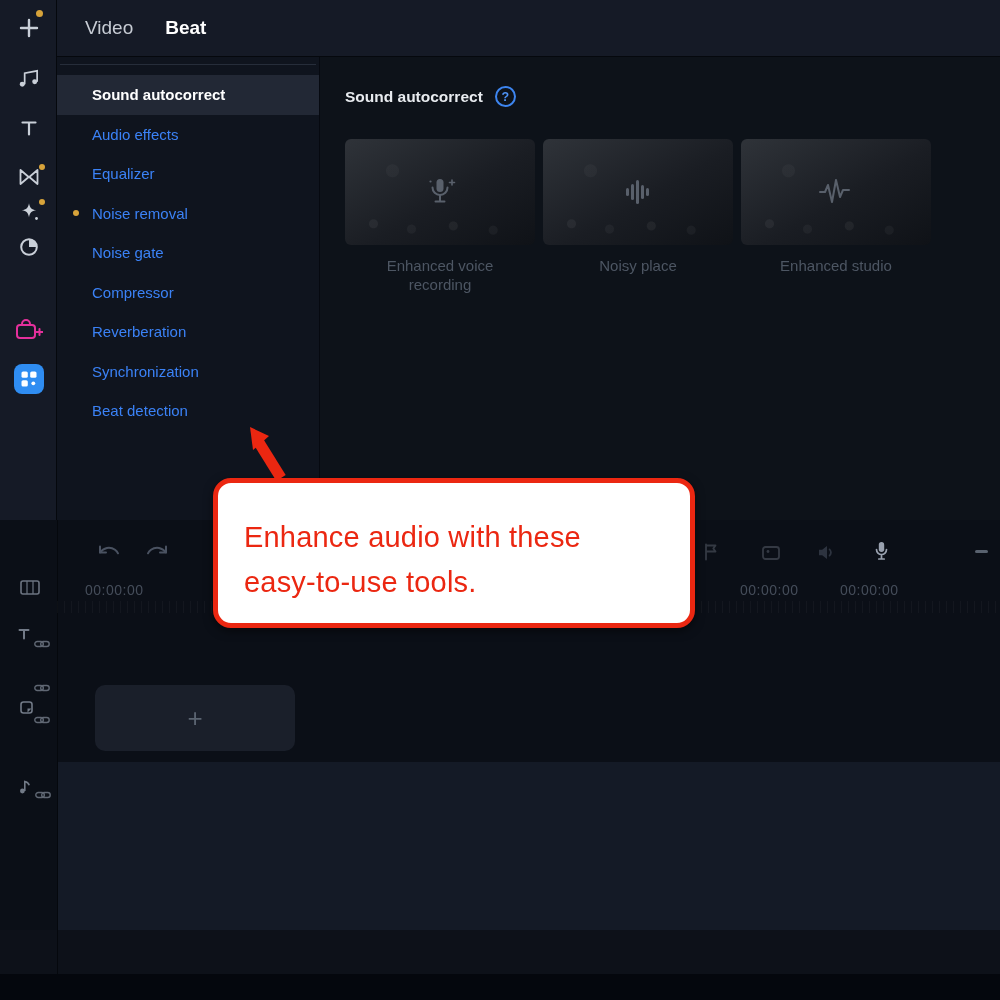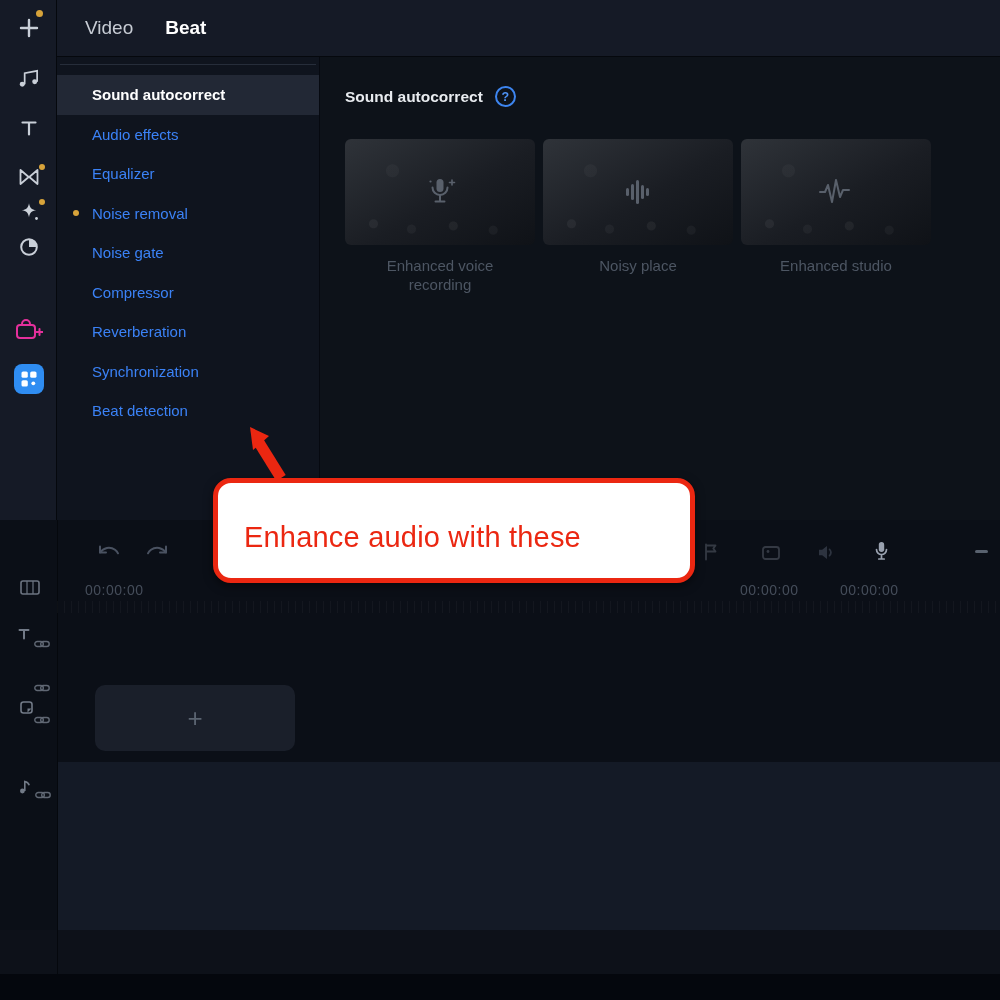--- a/index.html
+++ b/index.html
@@ -316,15 +316,16 @@
   <div class="clip-placeholder">
     <span class="clip-plus">+</span>
   </div>
 
   <svg class="callout-arrow" width="50" height="62" viewBox="0 0 50 62">
     <polygon points="9,6 28,15 12,29" fill="#eb2711"></polygon>
     <line x1="17" y1="20" x2="40" y2="57" stroke="#eb2711" stroke-width="11"></line>
   </svg>
   <div class="tooltip">
     <div class="line">Enhance audio with these</div>
+    <div class="line">easy-to-use tools.</div>
   </div>
 
 </div>
 
 </body></html>

